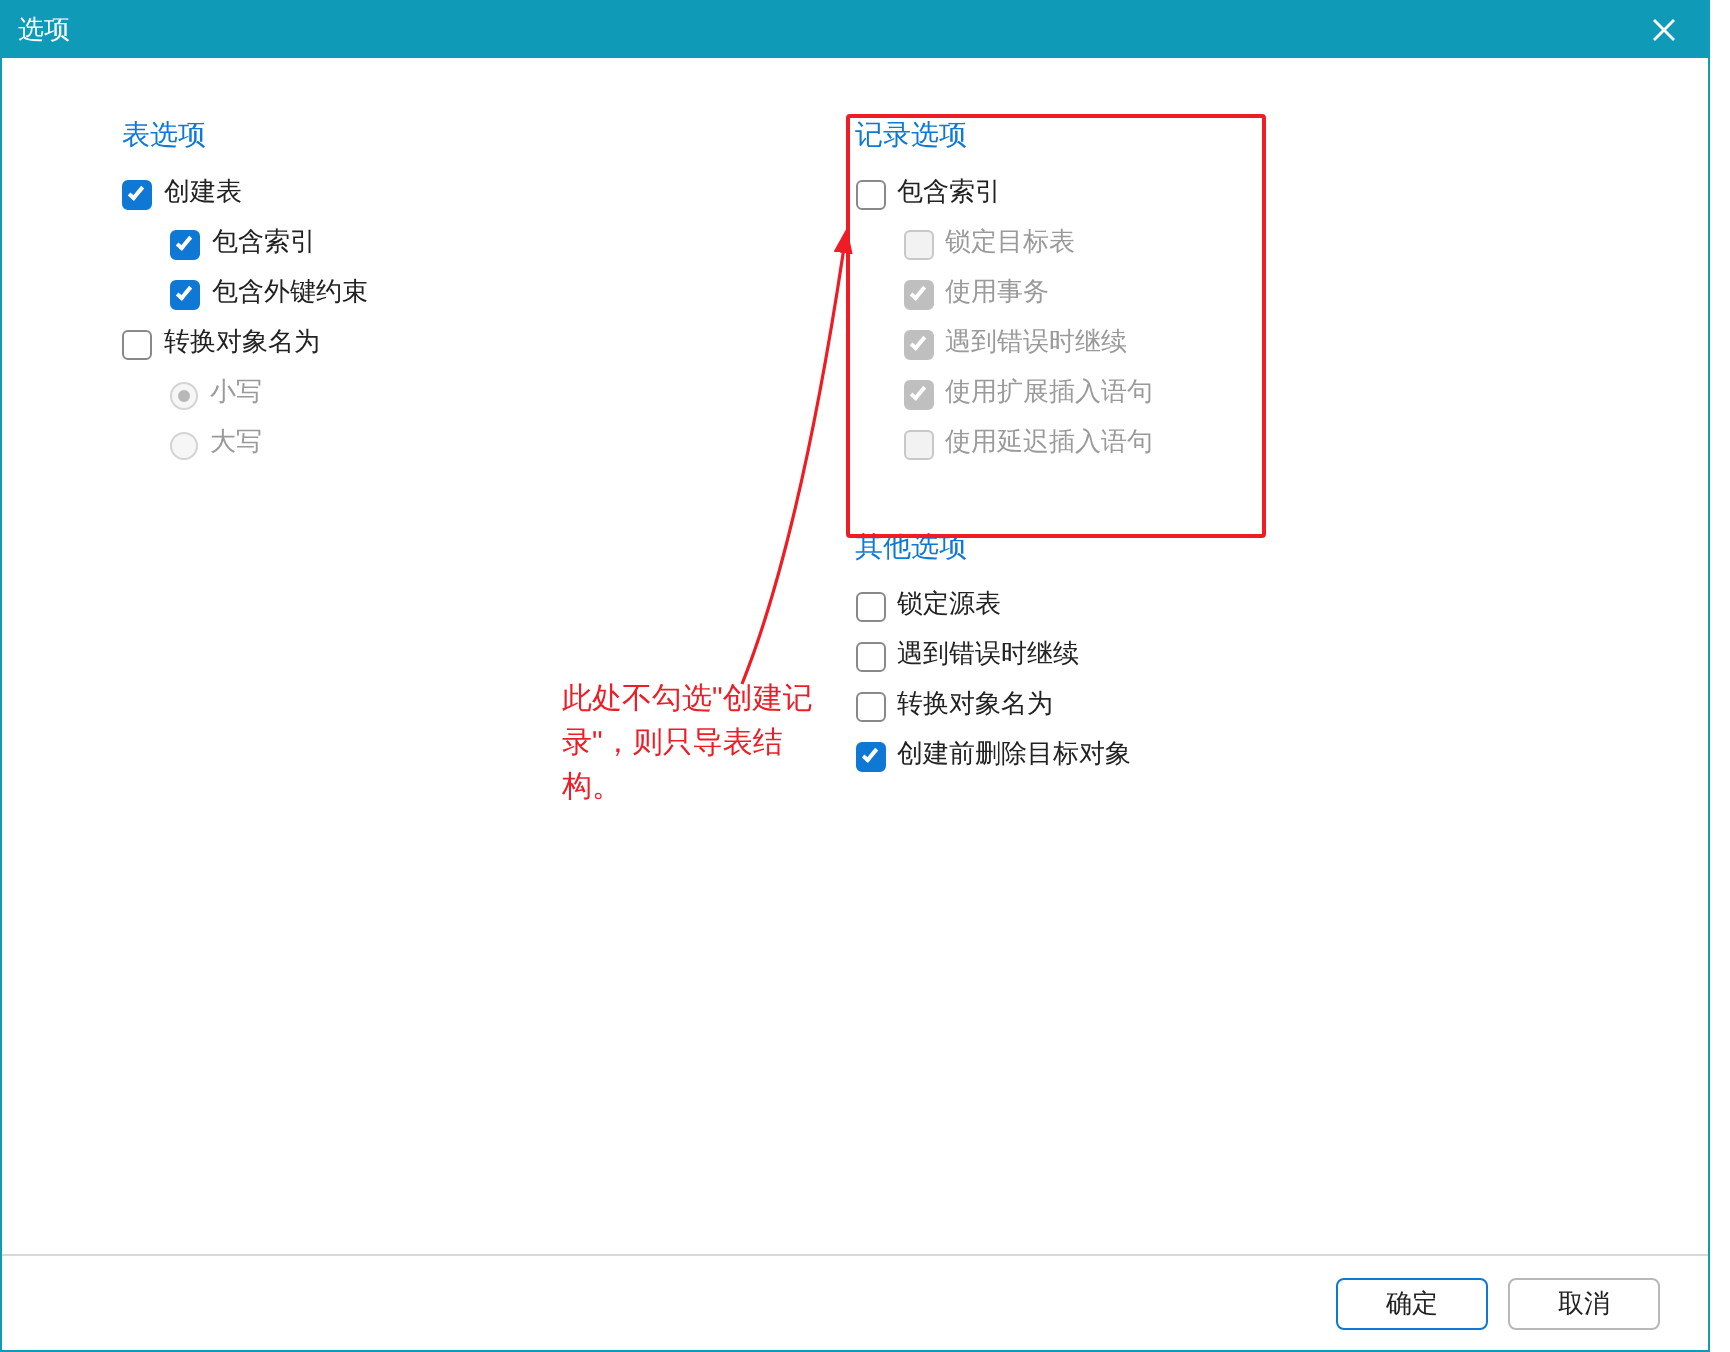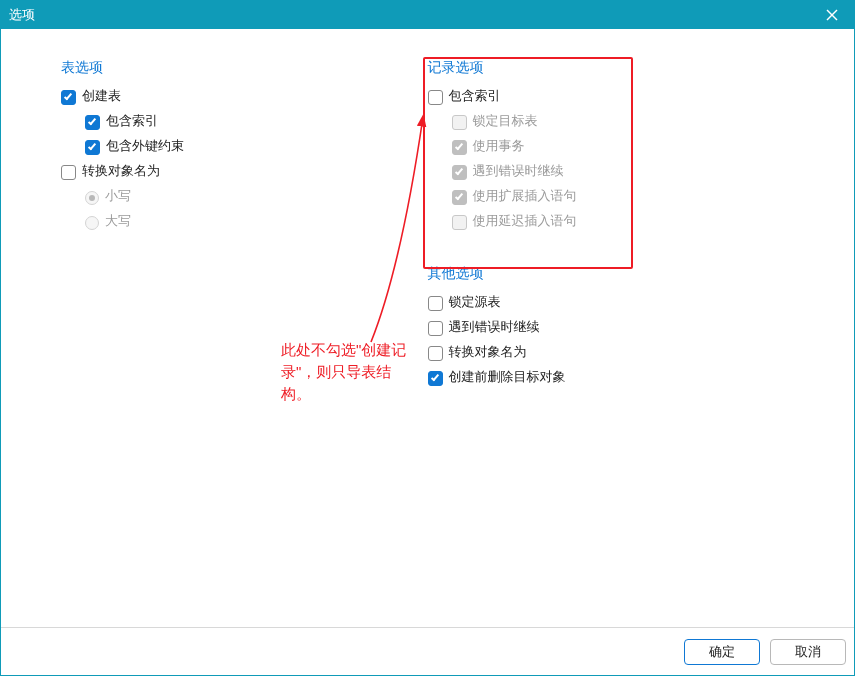--- a/index.html
+++ b/index.html
@@ -143,21 +143,21 @@
     pointer-events: none;
   }
 
   
   .footer {
     height: 48px;
     border-top: 1px solid #d8d8d8;
     display: flex;
     align-items: center;
     justify-content: flex-end;
-    padding: 0 8px;
+    padding: 0 24px;
     gap: 10px;
     margin-top: 28px;
   }
   .btn {
     min-width: 76px;
     height: 26px;
     border: 1px solid #b8b8b8;
     border-radius: 4px;
     background: #fff;
     font-size: 13px;

